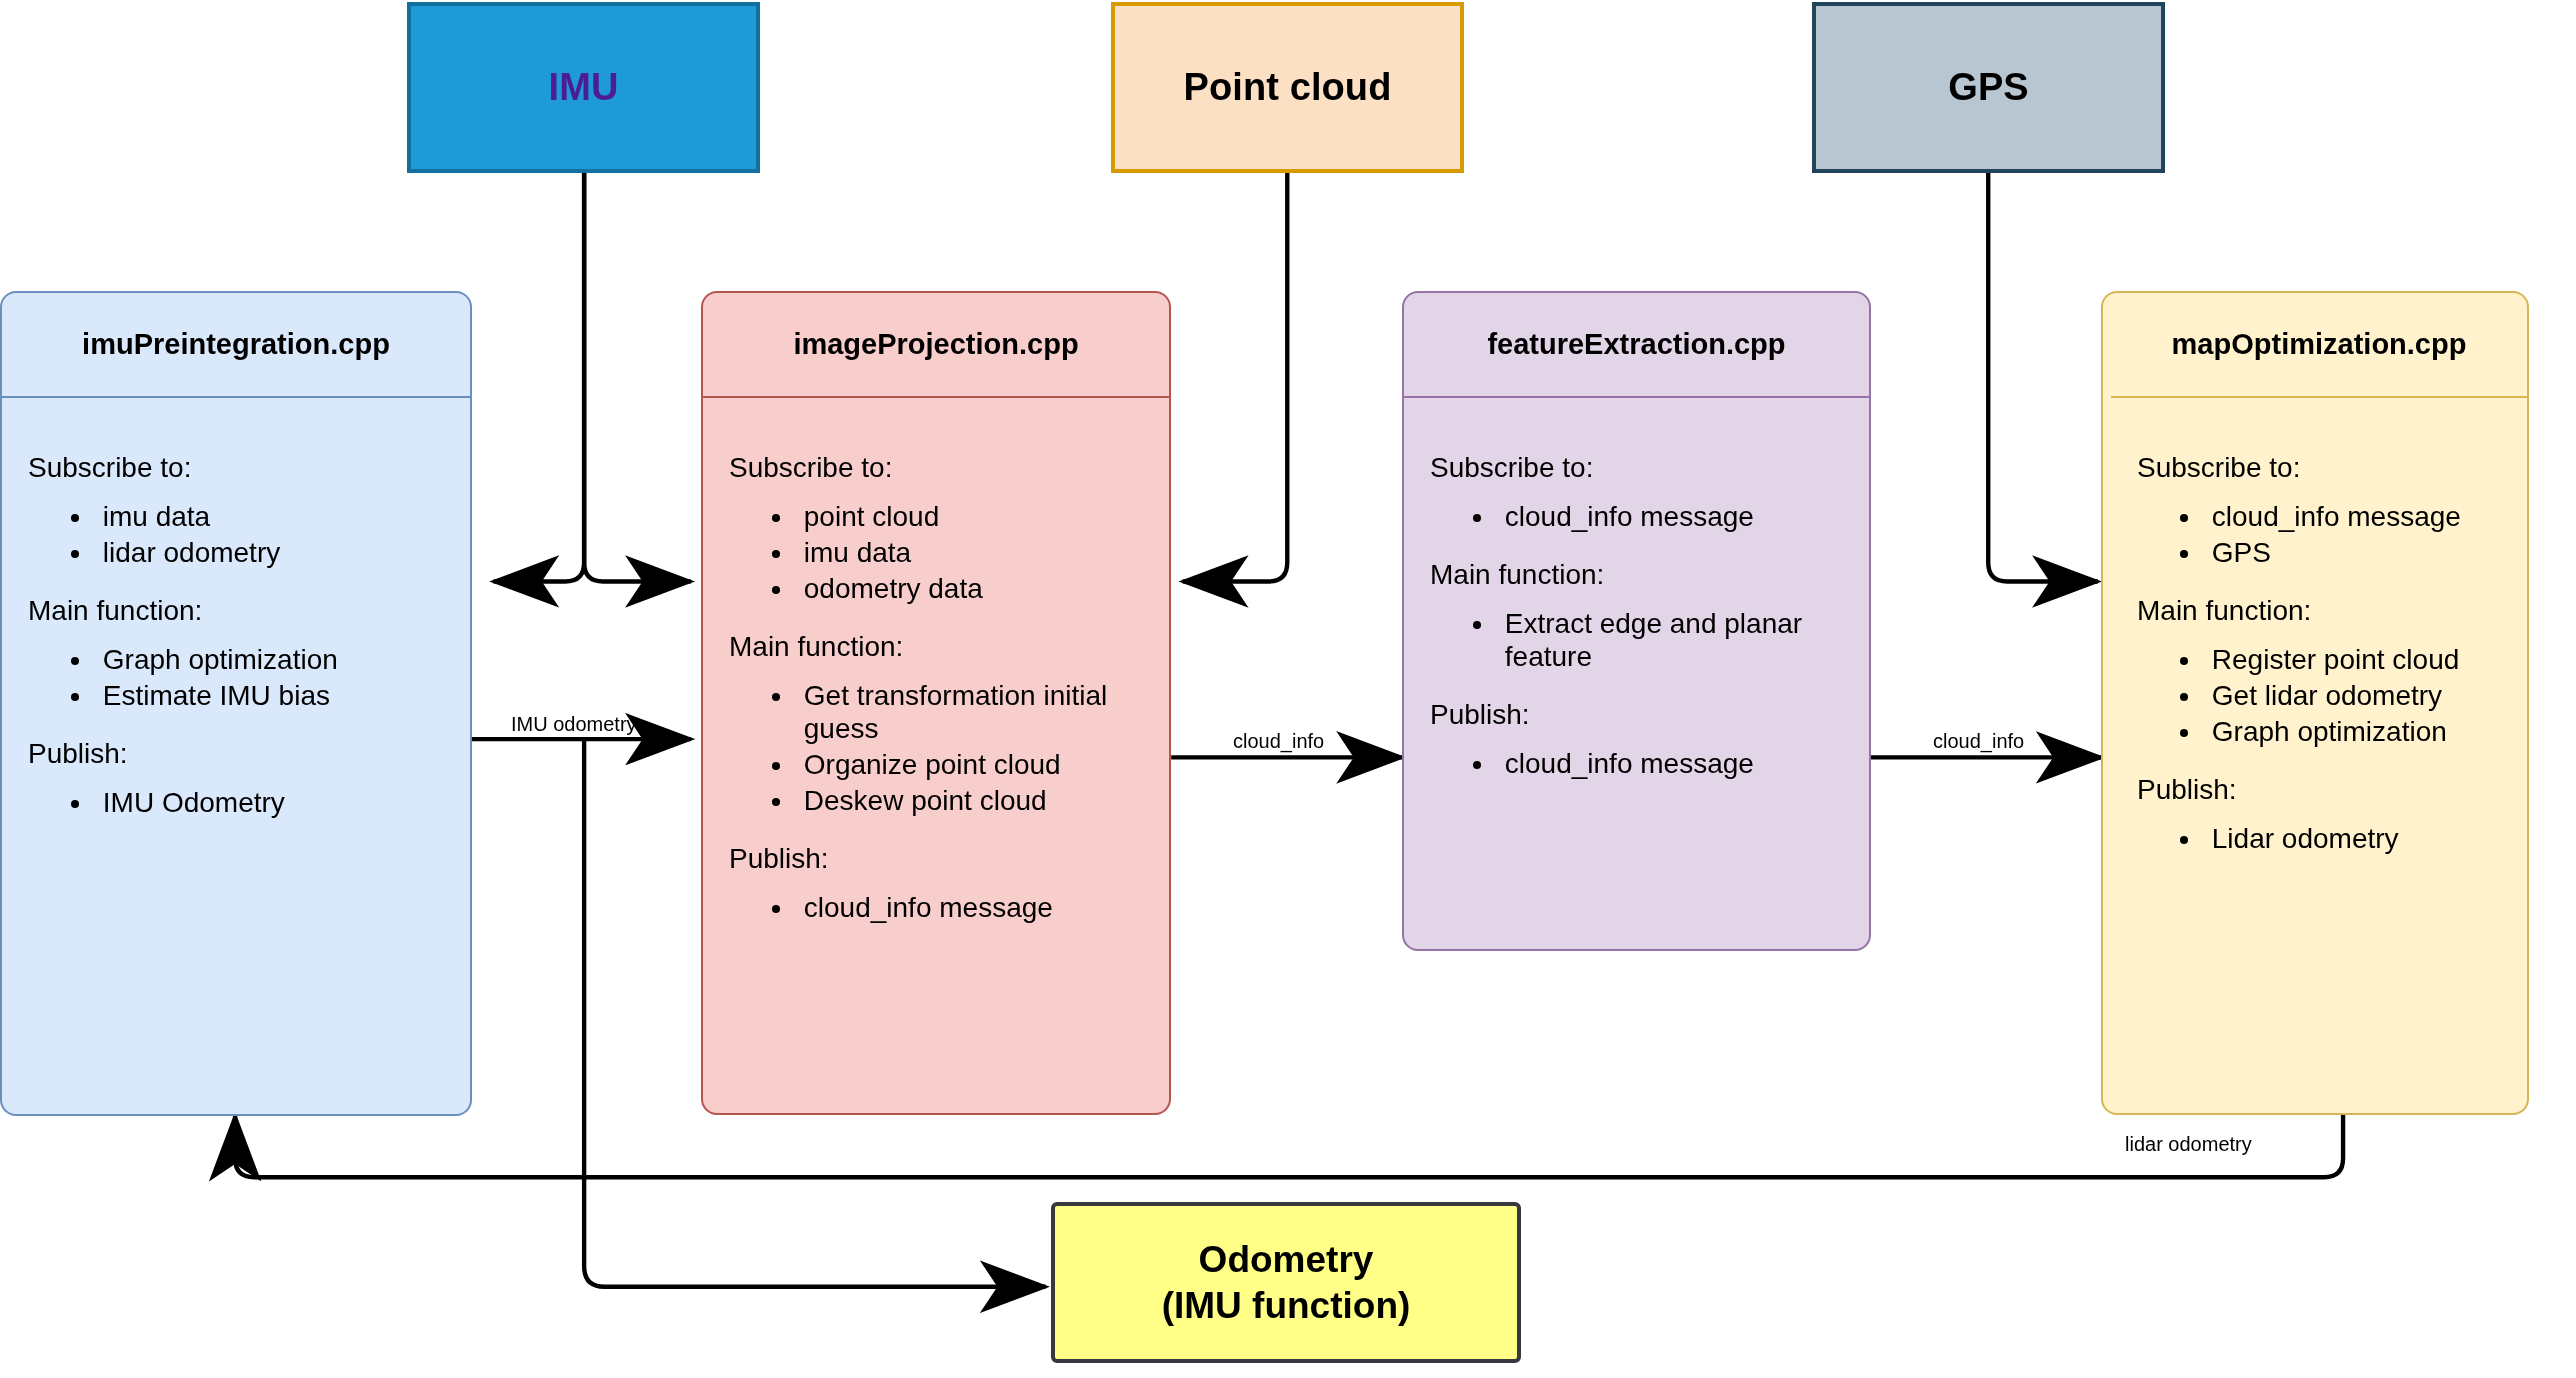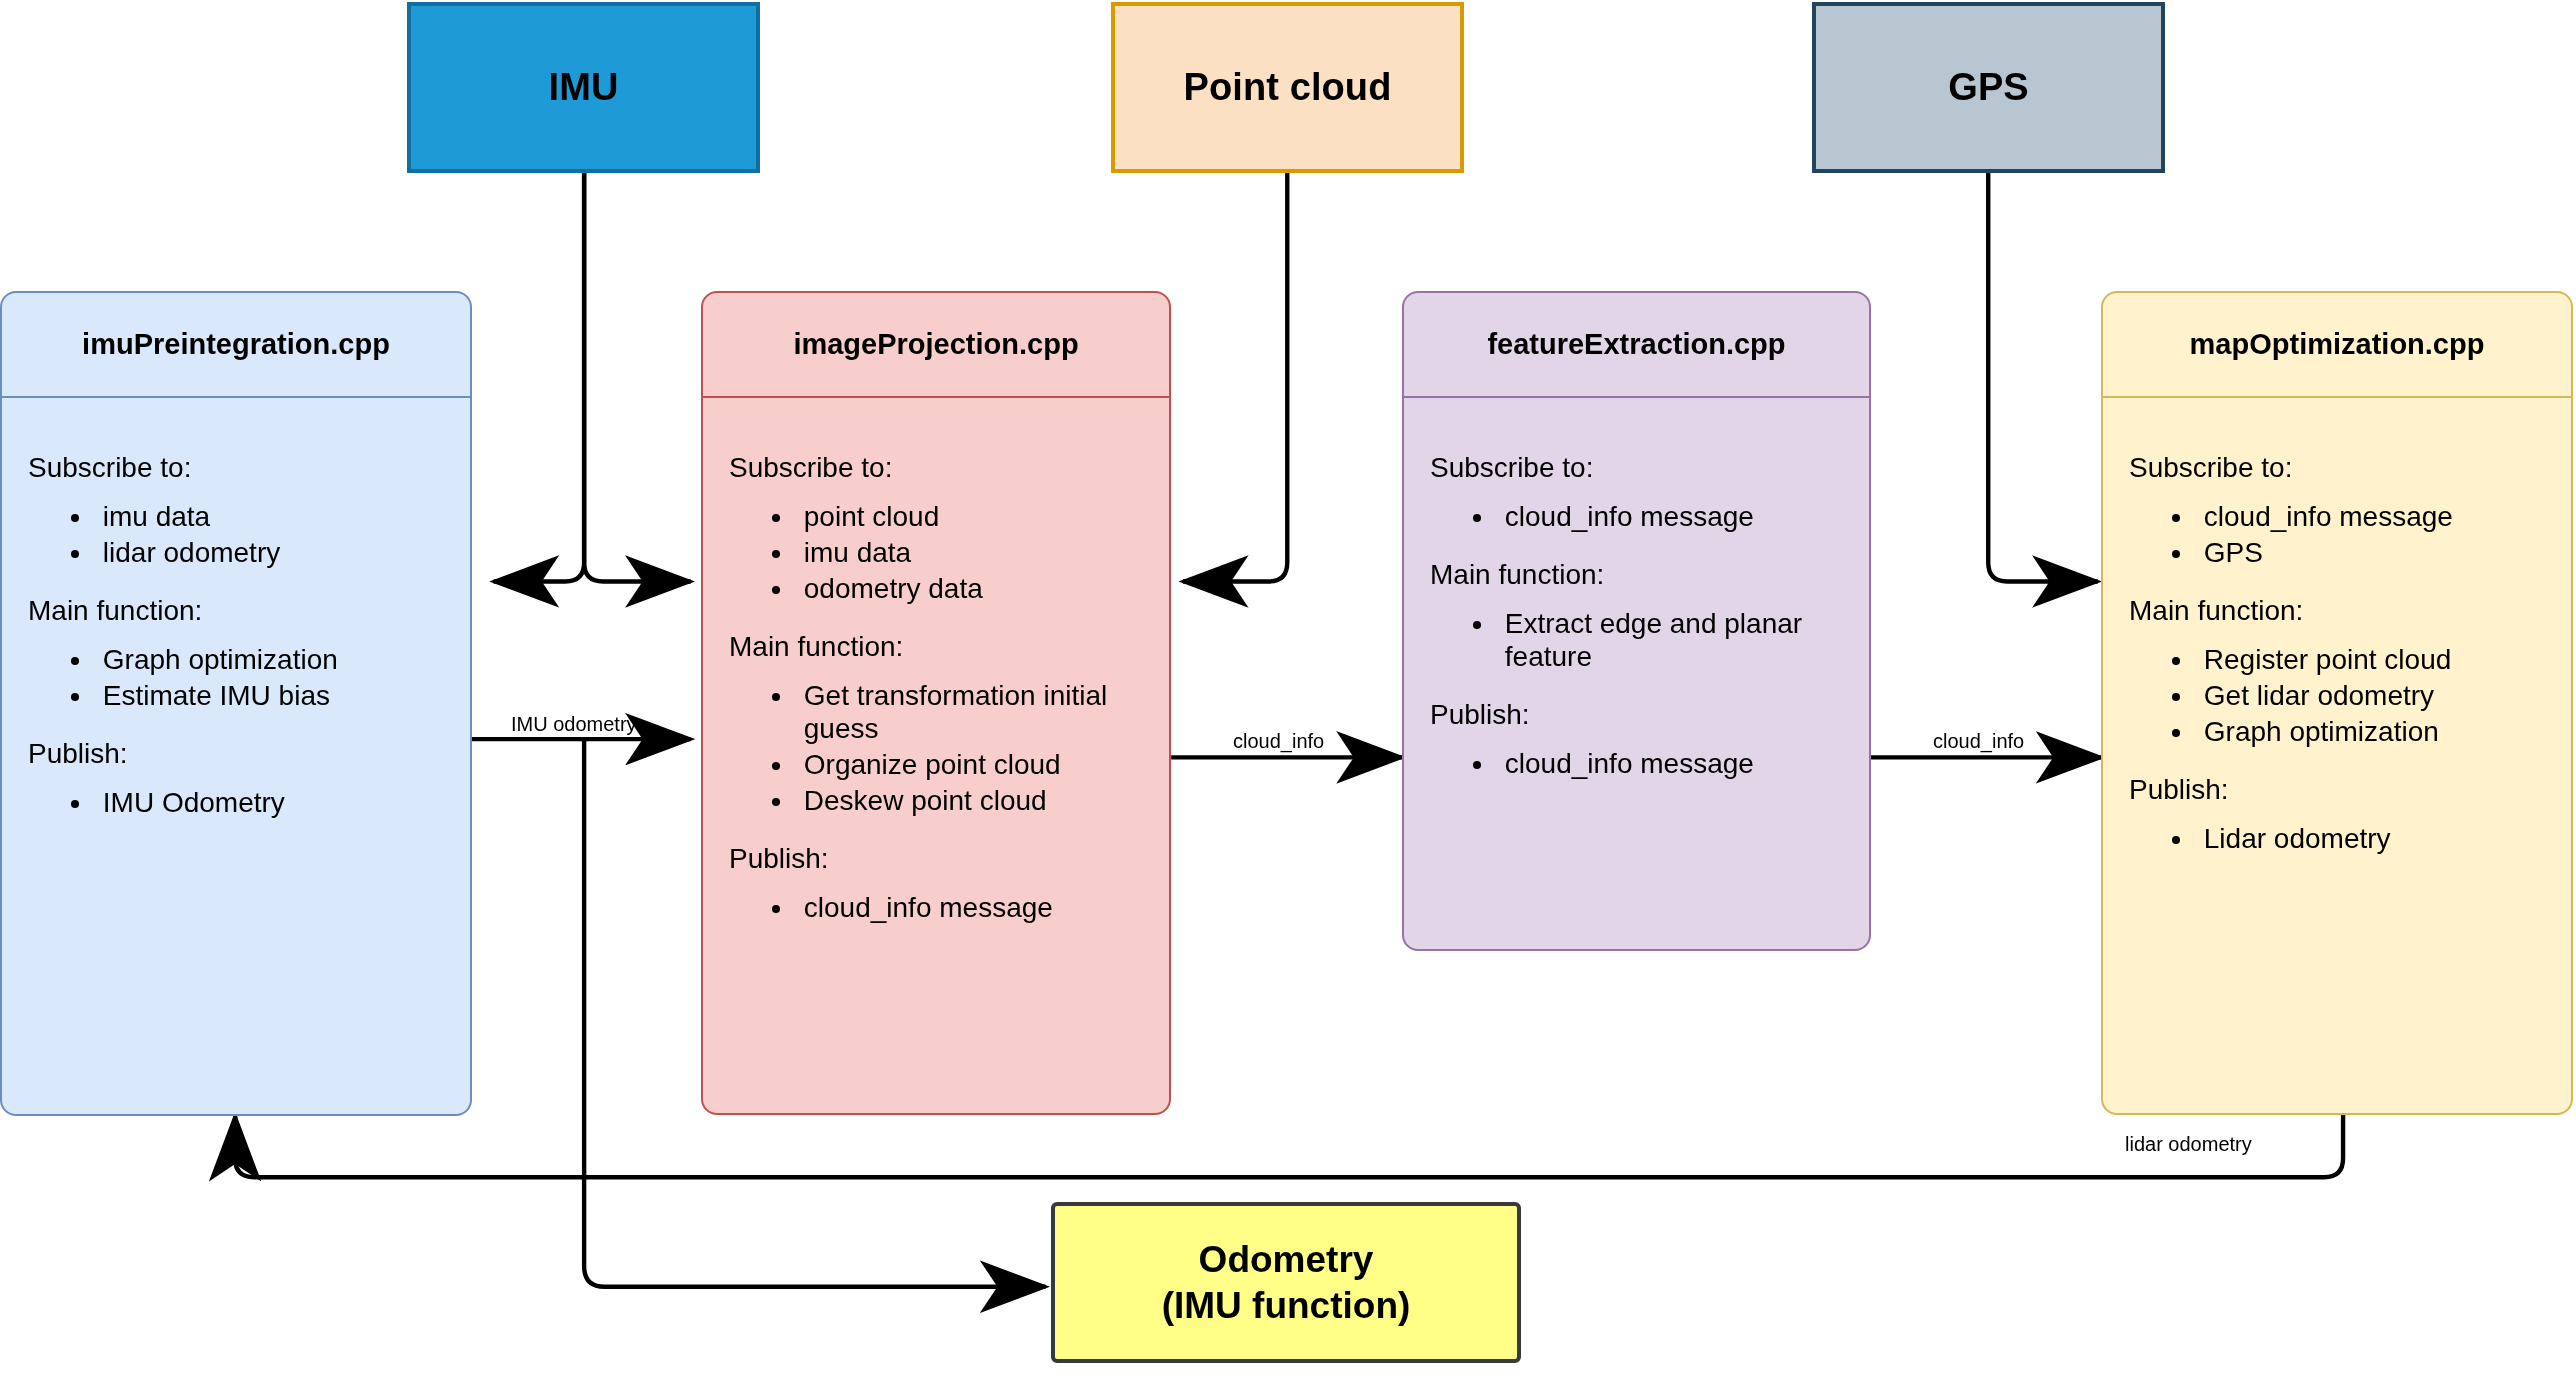--- a/index.html
+++ b/index.html
@@ -54,21 +54,21 @@
       <path d="M 1604,1037 L 1920,1037" marker-end="url(#ah)"></path>
 
       <path d="M 2562,1037 L 2878,1037" marker-end="url(#ah)"></path>
 
       <path d="M 800,1012 L 800,1734 Q 800,1762 828,1762 L 1432,1762" marker-end="url(#ah)"></path>
 
       <path d="M 3209,1520 L 3209,1586 Q 3209,1612 3183,1612 L 348,1612 Q 322,1612 322,1586 L 322,1528" marker-end="url(#ah)"></path>
     </g>
   </svg>
 
-  <div class="src" style="left:407px;top:1.5px;width:353px;height:171px;background:#1E9BD7;border:4.4px solid #126FA0;color:#000000;">
+  <div class="src" style="left:407px;top:1.5px;width:353px;height:171px;background:#1E9BD7;border:4.4px solid #126FA0;color:#4c1d95;">
     <span>IMU</span>
   </div>
 
   <div class="src" style="left:1111px;top:1.5px;width:353px;height:171px;background:#FCE0C4;border:4.4px solid #D79B00;color:#000;">
     <span>Point cloud</span>
   </div>
 
   <div class="src" style="left:1812px;top:1.5px;width:353px;height:171px;background:#B8C6D2;border:4.4px solid #23445D;color:#000;">
     <span>GPS</span>
   </div>
@@ -126,21 +126,21 @@
       <ul>
         <li>Extract edge and planar feature</li>
       </ul>
       <div class="sec">Publish:</div>
       <ul>
         <li>cloud_info message</li>
       </ul>
     </div>
   </div>
 
-  <div class="module" style="left:2101px;top:291px;width:472px;height:824px;background:#FFF2CC;border:2.9px solid #D6B656;">
+  <div class="module" style="left:2101px;top:291px;width:428px;height:824px;background:#FFF2CC;border:2.9px solid #D6B656;padding-left:8px;">
     <div class="hdr" style="border-bottom:2.9px solid #D6B656;">mapOptimization.cpp</div>
     <div class="body">
       <div class="sec">Subscribe to:</div>
       <ul>
         <li>cloud_info message</li>
         <li>GPS</li>
       </ul>
       <div class="sec">Main function:</div>
       <ul>
         <li>Register point cloud</li>

